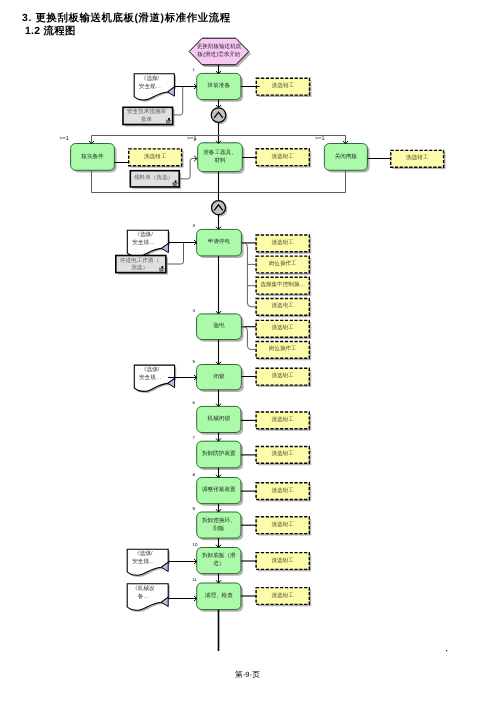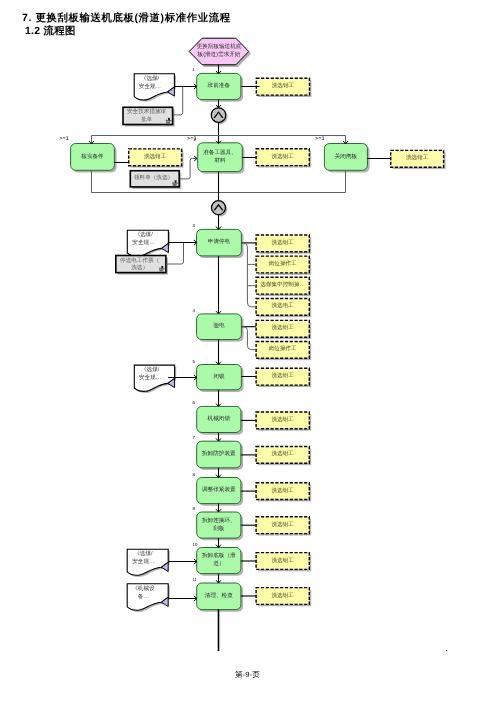--- a/index.html
+++ b/index.html
@@ -10,21 +10,21 @@
   .t1{position:absolute;font-weight:bold;color:#000;white-space:nowrap;}
   svg{position:absolute;left:0;top:0;}
   text{font-family:"Liberation Sans",sans-serif;text-rendering:geometricPrecision;}
   #flow{text-rendering:geometricPrecision;}
   #page{will-change:transform;}
 </style>
 </head>
 <body>
 
 <div id="page">
-  <div class="t1" style="left:22px;top:12px;font-size:10.4px;letter-spacing:0.62px;">7.  更换刮板输送机底板(滑道)标准作业流程</div>
+  <div class="t1" style="left:22px;top:12px;font-size:10.4px;letter-spacing:0.62px;">3.  更换刮板输送机底板(滑道)标准作业流程</div>
   <div class="t1" style="left:25px;top:25px;font-size:10.4px;letter-spacing:0.3px;">1.2 流程图</div>
   <div class="t1" style="left:235px;top:670px;font-size:7.6px;font-weight:normal;letter-spacing:0.1px;">第-9-页</div>
   <svg id="flow" width="496" height="702" viewBox="0 0 496 702">
       <g>
         <polygon points="204.39999999999998,40.400000000000006 237.99999999999997,40.400000000000006 250.99999999999997,53.7 237.99999999999997,67.00000000000001 204.39999999999998,67.00000000000001 191.39999999999998,53.7" fill="#b3b3b3"></polygon>
         <polygon points="202.2,38.2 235.79999999999998,38.2 248.79999999999998,51.5 235.79999999999998,64.80000000000001 202.2,64.80000000000001 189.2,51.5" fill="#f8c8f5" stroke="#000" stroke-width="1"></polygon>
         <text x="219" y="48.21" text-anchor="middle" font-size="5.6" fill="#2a2a2a">更换刮板输送机底</text>
         <text x="219" y="55.910000000000004" text-anchor="middle" font-size="5.6" fill="#2a2a2a">板(滑道)需求开始</text>
       </g>
       <g>

